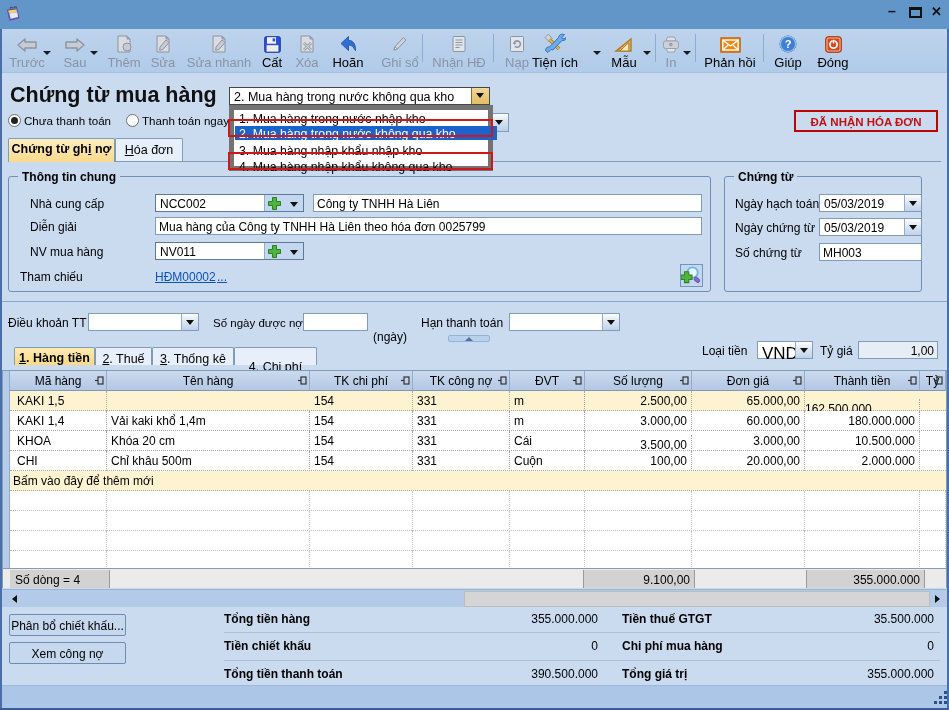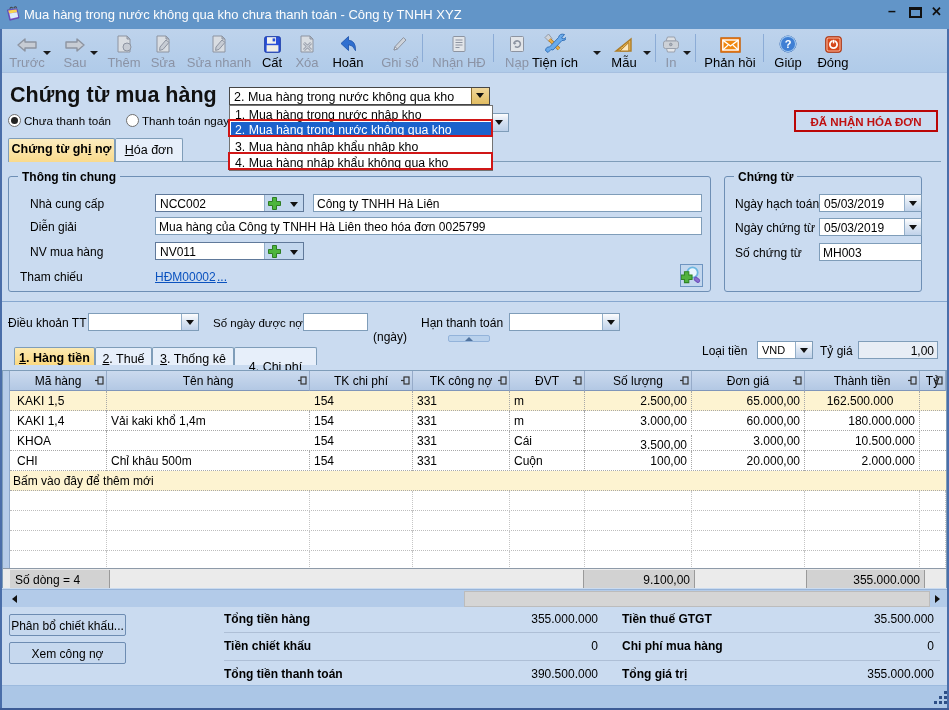--- a/index.html
+++ b/index.html
@@ -28,21 +28,21 @@
 #h1 { position:absolute; left:10px; top:83px; font-size:21.5px; font-weight:bold; color:#111; }
 .radio { position:absolute; width:13px; height:13px; border-radius:50%; background:#fff; border:1px solid #707070; }
 .radio.sel::after { content:""; position:absolute; left:2px; top:2px; width:7px; height:7px; border-radius:50%; background:#222; }
 .rlbl { position:absolute; font-size:11.6px; color:#000; white-space:nowrap; }
 
 
 #maincombo { position:absolute; left:229px; top:87px; width:261px; height:18px; background:#fff; border:1px solid #464646; }
 #maincombo .tx { position:absolute; left:4px; top:2px; font-size:12.5px; }
 #maincombo .btn { position:absolute; right:0px; top:0px; width:18px; height:16px; background:linear-gradient(#f0d79b,#e2bd62); border-left:1px solid #8a6d2f; }
 
-#droplist { position:absolute; left:229px; top:105px; width:264px; height:66px; background:#fff; border:1px solid #737373; z-index:30; }
+#droplist { position:absolute; left:229px; top:105px; width:264px; height:66px; background:#fff; border:5px solid #737373; z-index:30; }
 .ditem { position:absolute; left:1px; width:262px; height:16px; font-size:12.3px; line-height:14px; padding:1px 0 0 4px; white-space:nowrap; }
 .redbox { position:absolute; border:2px solid #d01616; z-index:31; }
 
 
 .combobtn { width:17px; height:18px; background:linear-gradient(#fefefe,#d7e2f2 45%,#bcd0e9); border:1px solid #7f9db9; }
 
 
 #invbtn { position:absolute; left:794px; top:110px; width:144px; height:22px; border:2px solid #bb0606; color:#c01010; font-weight:bold; font-size:11.5px; text-align:center; padding-top:4px; }
 
 
@@ -92,21 +92,20 @@
 <div id="win">
 
   <div id="titlebar">
     <svg class="abs" style="left:5px;top:4px" width="16" height="19" viewBox="0 0 20 23">
       <path d="M3 7 L15 5.5 L17.5 17 L6 20 Z" fill="#7a52c8" stroke="#5b3aa8" stroke-width="0.8"></path>
       <path d="M4 7.8 L14.3 6.4 L15.2 10 L5.3 11.6 Z" fill="#f9d44e"></path>
       <path d="M5.5 11.5 L15.3 9.9 L16.4 15.8 L7 18.2 Z" fill="#dcecfb"></path>
       <path d="M6 5.5 q1.8 -3.2 3.6 -0.5" stroke="#444" stroke-width="1.4" fill="none"></path>
       <path d="M11 4.8 q1.8 -3.2 3.6 -0.5" stroke="#444" stroke-width="1.4" fill="none"></path>
     </svg>
-    <div id="titletext">Mua hàng trong nước không qua kho chưa thanh toán - Công ty TNHH XYZ</div>
     <div class="winbtn" style="left:888px;top:3px">–</div>
     <div class="winbtn" style="left:909px;top:7px;font-size:12px"><span style="display:inline-block;width:13px;height:11px;border:2px solid #101010;border-top-width:3px"></span></div>
     <div class="winbtn" style="left:931px;top:4px;font-size:13px">✕</div>
   </div>
 
   <div id="toolbar">
     <div class="titem dis" style="left:2px;width:50px">
         <div class="ic">
           <svg width="22" height="16" viewBox="0 0 22 16">
             <path d="M9 2 L9 5 L20 5 L20 11 L9 11 L9 14 L2 8 Z" fill="#c7ccd4" stroke="#8d94a1" stroke-width="1.4" stroke-linejoin="round"></path>
@@ -369,21 +368,21 @@
       <div class="ab"></div>
       <div class="tri" style="right:4px;top:6px"></div>
     </div>
 
   <div class="abs" style="left:448px;top:335px;width:42px;height:7px;background:#b9d1ec;border:1px solid #93b3da;border-radius:2px">
     <div style="position:absolute;left:16px;top:1px;width:0;height:0;border-left:4px solid transparent;border-right:4px solid transparent;border-bottom:4px solid #51749f"></div>
   </div>
 
   <div class="flbl" style="left:702px;top:344px">Loại tiền</div>
   <div class="dcombo" style="left:757px;top:341px;width:56px;height:18px">
-      <div class="tx" style="font-size:11px">VND</div>
+      <div class="tx" style="font-size:17px">VND</div>
       <div class="ab"></div>
       <div class="tri" style="right:4px;top:6px"></div>
     </div>
   <div class="flbl" style="left:820px;top:344px">Tỷ giá</div>
   <div class="inp" style="left:858px;top:341px;width:80px;height:18px;background:#e7edf5;text-align:right">1,00</div>
 
   <div class="gtab" style="left:14px;width:81px;background:linear-gradient(#fdeab2,#fbd981);font-weight:bold;z-index:2;padding-top:3px"><span style="text-decoration:underline">1</span>. Hàng tiền</div>
   <div class="gtab" style="left:95px;width:57px;background:#e7effa;padding-top:4px"><span style="text-decoration:underline">2</span>. Thuế</div>
   <div class="gtab" style="left:152px;width:82px;background:#e7effa;padding-top:4px"><span style="text-decoration:underline">3</span>. Thống kê</div>
   <div class="gtab" style="left:234px;width:83px;background:#e7effa;padding-top:12px"><span style="text-decoration:underline">4</span>. Chi phí</div>
@@ -426,32 +425,33 @@
           <path d="M0 4.5 h3" stroke="#333" stroke-width="1.2"></path>
           <rect x="3" y="1" width="5" height="7" fill="none" stroke="#333" stroke-width="1.2"></rect>
         </svg></div>
     <div class="grow" style="left:7px;top:20px;width:936px;background:#fdf3d1;border-bottom:1px dotted #a8a8a8"></div>
     <div class="gcell dotR" style="left:7px;top:20px;width:97px;padding-left:7px">KAKI 1,5</div>
     <div class="gcell dotR" style="left:307px;top:20px;width:103px;padding-left:4px">154</div>
     <div class="gcell dotR" style="left:410px;top:20px;width:97px;padding-left:4px">331</div>
     <div class="gcell dotR" style="left:507px;top:20px;width:75px;padding-left:4px">m</div>
     <div class="gcell dotR" style="left:582px;top:20px;width:107px;padding-right:4px;text-align:right">2.500,00</div>
     <div class="gcell dotR" style="left:689px;top:20px;width:113px;padding-right:4px;text-align:right">65.000,00</div>
-    <div class="gcell dotR" style="left:802px;top:20px;width:115px;padding-right:4px;text-align:center">162.500.000</div>
+    <div class="gcell dotR" style="left:802px;top:28px;width:115px;padding-right:4px;text-align:left">162.500.000</div>
     <div class="grow" style="left:7px;top:40px;width:936px;background:#fff;border-bottom:1px dotted #a8a8a8"></div>
     <div class="gcell dotR" style="left:7px;top:40px;width:97px;padding-left:7px">KAKI 1,4</div>
     <div class="gcell dotR" style="left:104px;top:40px;width:203px;padding-left:4px">Vải kaki khổ 1,4m</div>
     <div class="gcell dotR" style="left:307px;top:40px;width:103px;padding-left:4px">154</div>
     <div class="gcell dotR" style="left:410px;top:40px;width:97px;padding-left:4px">331</div>
     <div class="gcell dotR" style="left:507px;top:40px;width:75px;padding-left:4px">m</div>
     <div class="gcell dotR" style="left:582px;top:40px;width:107px;padding-right:4px;text-align:right">3.000,00</div>
     <div class="gcell dotR" style="left:689px;top:40px;width:113px;padding-right:4px;text-align:right">60.000,00</div>
     <div class="gcell dotR" style="left:802px;top:40px;width:115px;padding-right:4px;text-align:right">180.000.000</div>
     <div class="grow" style="left:7px;top:60px;width:936px;background:#fff;border-bottom:1px dotted #a8a8a8"></div>
     <div class="gcell dotR" style="left:7px;top:60px;width:97px;padding-left:7px">KHOA</div>
+    <div class="gcell dotR" style="left:104px;top:60px;width:203px;padding-left:4px">Khóa 20 cm</div>
     <div class="gcell dotR" style="left:307px;top:60px;width:103px;padding-left:4px">154</div>
     <div class="gcell dotR" style="left:410px;top:60px;width:97px;padding-left:4px">331</div>
     <div class="gcell dotR" style="left:507px;top:60px;width:75px;padding-left:4px">Cái</div>
     <div class="gcell dotR" style="left:582px;top:64px;width:107px;padding-right:4px;text-align:right">3.500,00</div>
     <div class="gcell dotR" style="left:689px;top:60px;width:113px;padding-right:4px;text-align:right">3.000,00</div>
     <div class="gcell dotR" style="left:802px;top:60px;width:115px;padding-right:4px;text-align:right">10.500.000</div>
     <div class="grow" style="left:7px;top:80px;width:936px;background:#fff;border-bottom:1px dotted #a8a8a8"></div>
     <div class="gcell dotR" style="left:7px;top:80px;width:97px;padding-left:7px">CHI</div>
     <div class="gcell dotR" style="left:104px;top:80px;width:203px;padding-left:4px">Chỉ khâu 500m</div>
     <div class="gcell dotR" style="left:307px;top:80px;width:103px;padding-left:4px">154</div>

